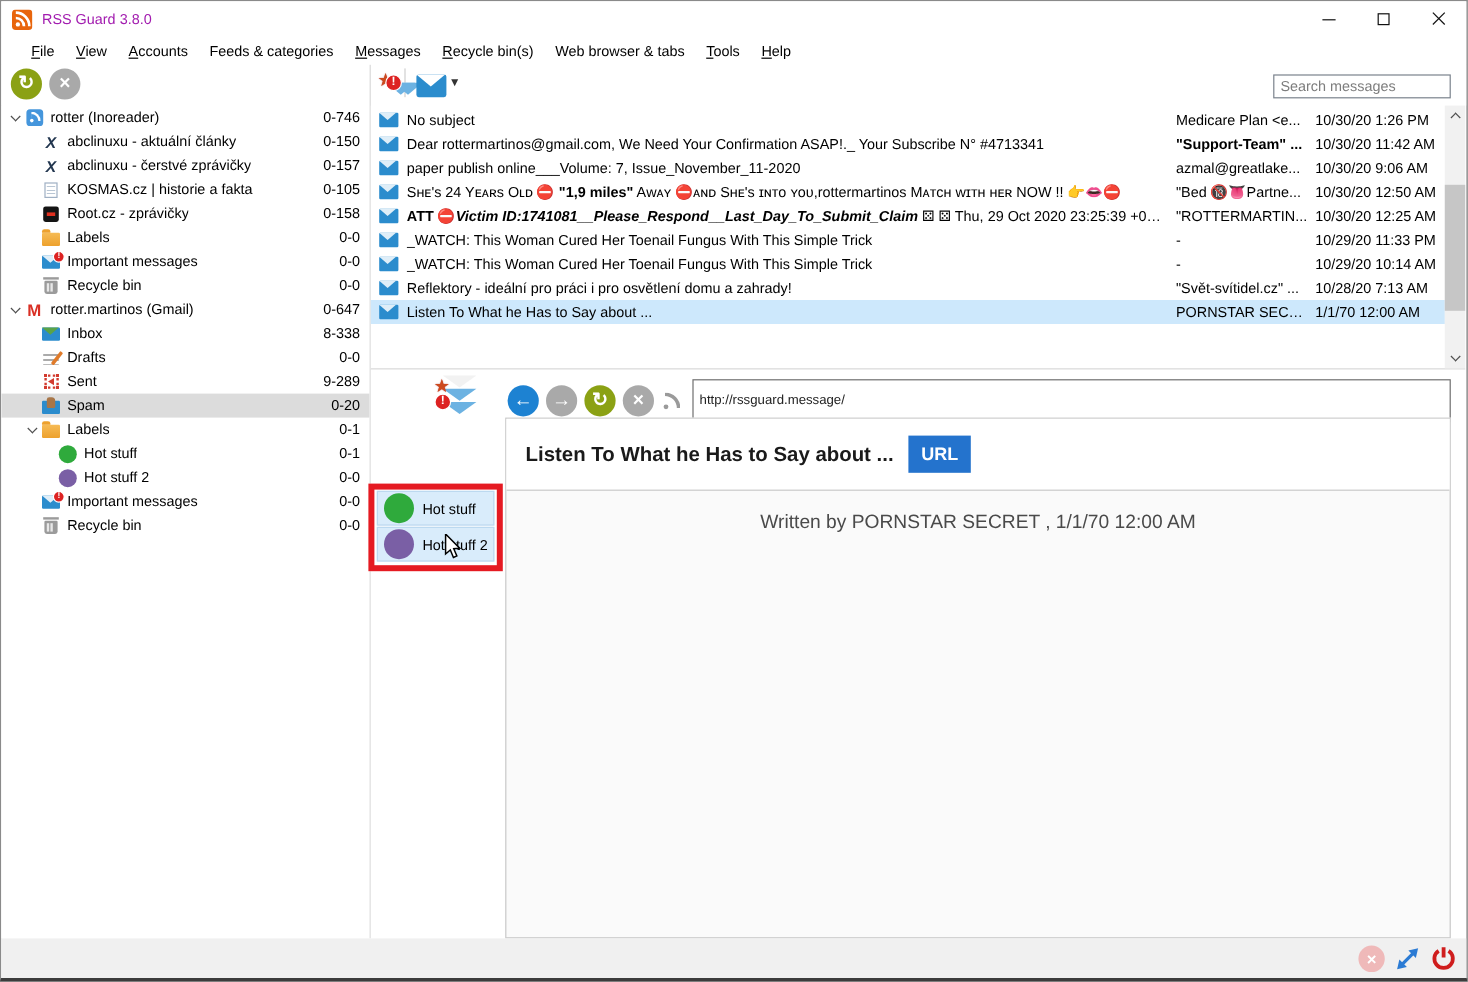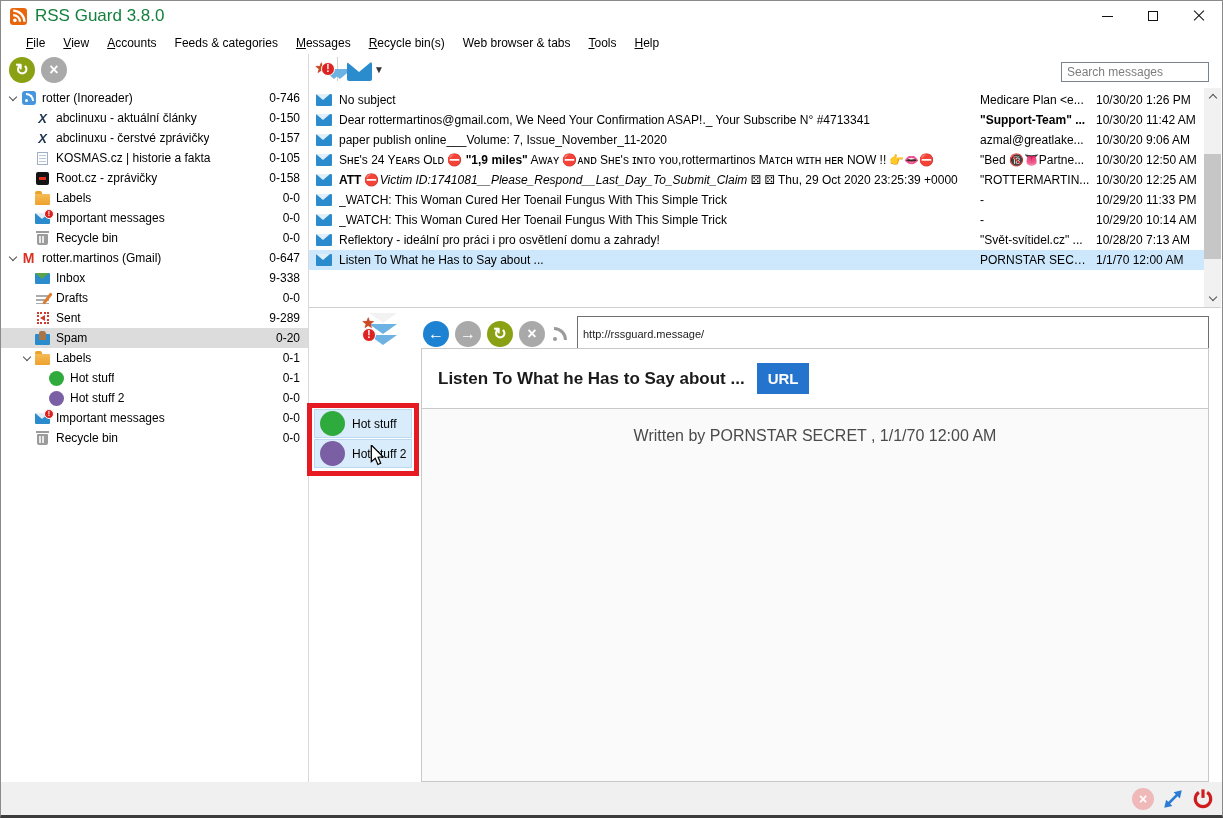--- a/index.html
+++ b/index.html
@@ -1,21 +1,21 @@
 <!DOCTYPE html>
 <html><head>
 <meta charset="utf-8">
 <style>
   html,body{margin:0;padding:0;background:#555;font-family:"Liberation Sans",sans-serif;}
   *{box-sizing:border-box;}
   .window{position:relative;width:1223px;height:818px;background:#fff;border:1px solid #8a8a8a;border-bottom:3px solid #3c3c3c;overflow:hidden;color:#000;}
 
   
   .titlebar{position:absolute;top:0;left:0;right:0;height:30px;display:flex;align-items:center;padding-left:9px;background:#fff;}
-  .titlebar .apptitle{font-size:17px;margin-left:8px;color:#15803d;}
+  .titlebar .apptitle{font-size:12px;margin-left:8px;color:#a21caf;}
   .wc{position:absolute;top:0;height:30px;width:46px;display:flex;align-items:center;justify-content:center;}
   .wc-min{right:92px}.wc-max{right:46px}.wc-close{right:0}
   .wc-min i{display:block;width:11px;border-top:1.5px solid #111;}
   .wc-max i{display:block;width:10px;height:10px;border:1.5px solid #111;}
   .wc-close i{position:relative;display:block;width:12px;height:12px;}
   .wc-close i::before,.wc-close i::after{content:"";position:absolute;left:-1px;top:5px;width:14px;border-top:1.5px solid #111;}
   .wc-close i::before{transform:rotate(45deg);}.wc-close i::after{transform:rotate(-45deg);}
 
   
   .menubar{position:absolute;top:30px;left:0;right:0;height:23px;display:flex;align-items:center;padding-left:16px;gap:0;background:#fff;}
@@ -256,21 +256,21 @@
         <span class="fico ico-gmail">M</span>
         <div class="feed-label">rotter.martinos (Gmail)</div>
         <div class="feed-count">0-647</div>
       </div>
       <div class="feed-row" style="padding-left: 18px;">
         <div class="chev-slot"></div>
         <span class="fico">
           <span class="envS flap-green"></span>
         </span>
         <div class="feed-label">Inbox</div>
-        <div class="feed-count">9-338</div>
+        <div class="feed-count">8-338</div>
       </div>
       <div class="feed-row" style="padding-left: 18px;">
         <div class="chev-slot"></div>
         <span class="fico">
           <span class="ico-drafts"></span>
         </span>
         <div class="feed-label">Drafts</div>
         <div class="feed-count">0-0</div>
       </div>
       <div class="feed-row" style="padding-left: 18px;">
@@ -367,21 +367,21 @@
             <span class="envS"></span>
           </span>
           <div class="msg-subject"><span>Sʜᴇ's 24 Yᴇᴀʀs Oʟᴅ ⛔ </span><span style="font-weight: bold;">"1,9 miles"</span><span> Aᴡᴀʏ ⛔ᴀɴᴅ Sʜᴇ's ɪɴᴛᴏ ʏᴏᴜ,rottermartinos Mᴀᴛᴄʜ ᴡɪᴛʜ ʜᴇʀ NOW !! 👉👄⛔</span></div>
           <div class="msg-author">"Bed 🔞👅Partne...</div>
           <div class="msg-date">10/30/20 12:50 AM</div>
         </div>
         <div class="msg-row">
           <span class="msg-ico">
             <span class="envS"></span>
           </span>
-          <div class="msg-subject"><span style="font-weight: bold;">ATT </span><span>⛔</span><span style="font-weight: normal; font-style: italic; margin-top: 16px;">Victim ID:1741081__Please_Respond__Last_Day_To_Submit_Claim</span><span> ⚄ ⚄ Thu, 29 Oct 2020 23:25:39 +0000</span></div>
+          <div class="msg-subject"><span style="font-weight: bold;">ATT </span><span>⛔</span><span style="font-weight: bold; font-style: italic; margin-top: 16px;">Victim ID:1741081__Please_Respond__Last_Day_To_Submit_Claim</span><span> ⚄ ⚄ Thu, 29 Oct 2020 23:25:39 +0000</span></div>
           <div class="msg-author">"ROTTERMARTIN...</div>
           <div class="msg-date">10/30/20 12:25 AM</div>
         </div>
         <div class="msg-row">
           <span class="msg-ico">
             <span class="envS"></span>
           </span>
           <div class="msg-subject">_WATCH: This Woman Cured Her Toenail Fungus With This Simple Trick</div>
           <div class="msg-author">-</div>
           <div class="msg-date">10/29/20 11:33 PM</div>

